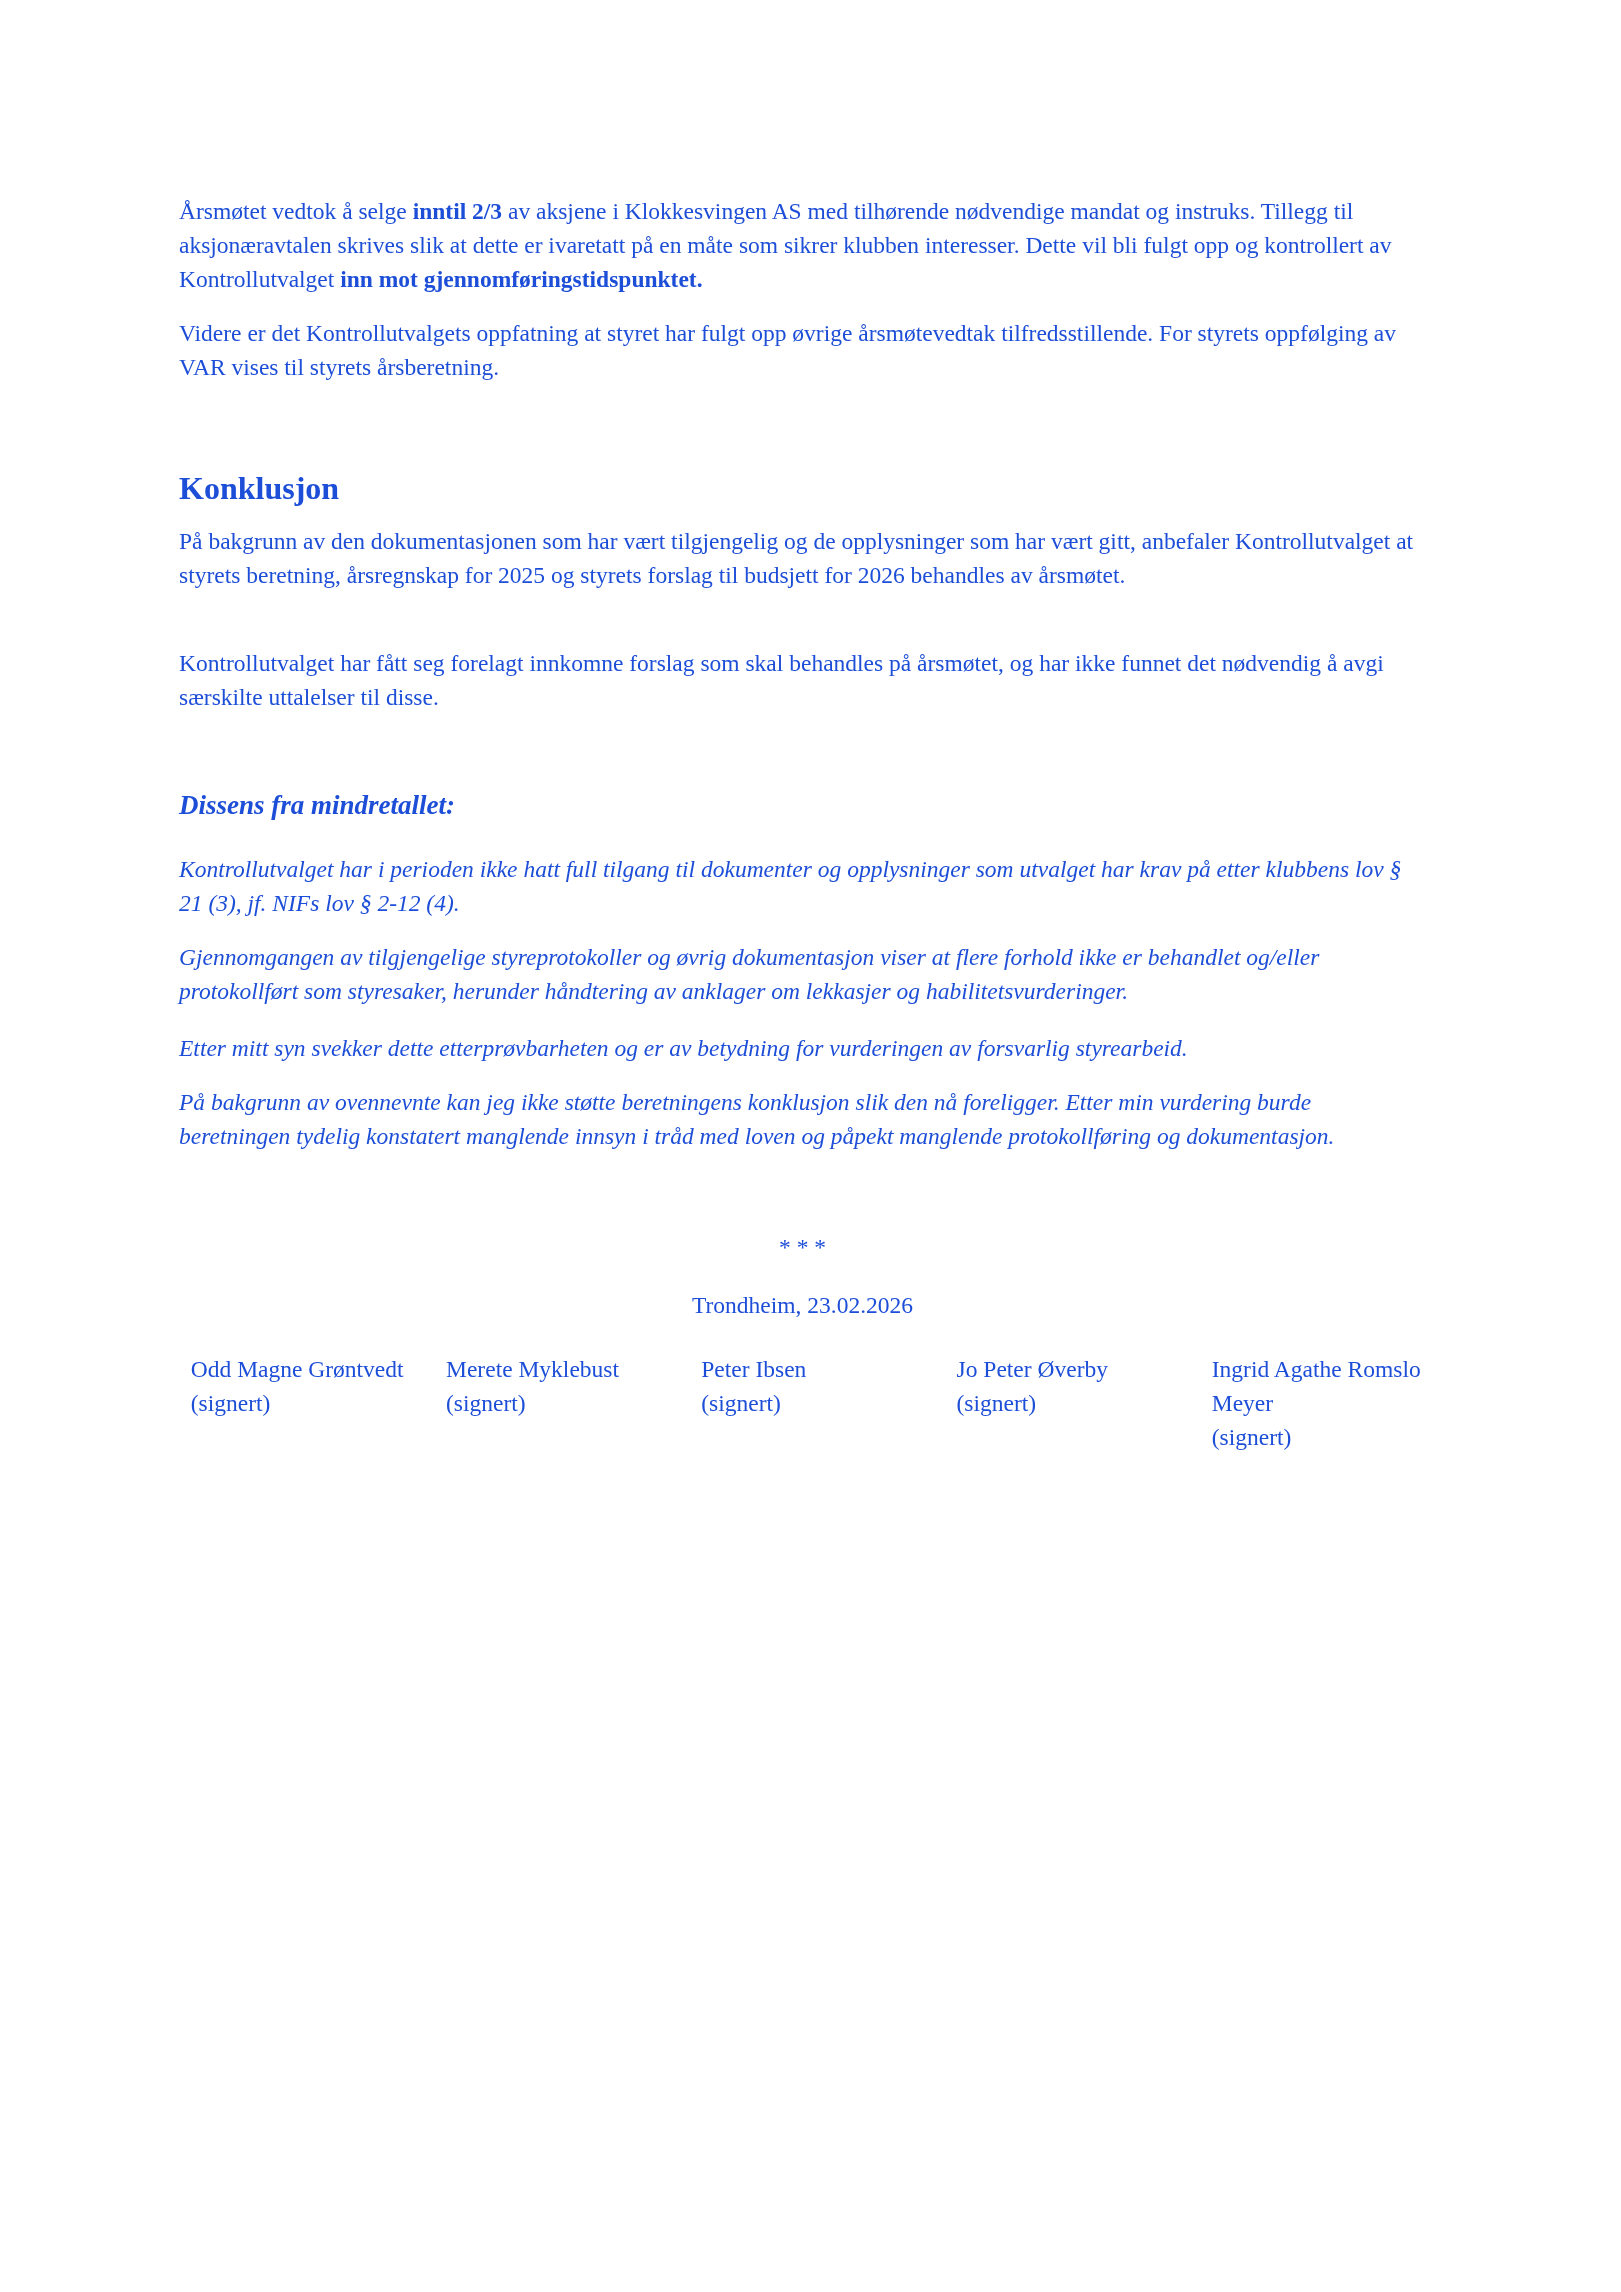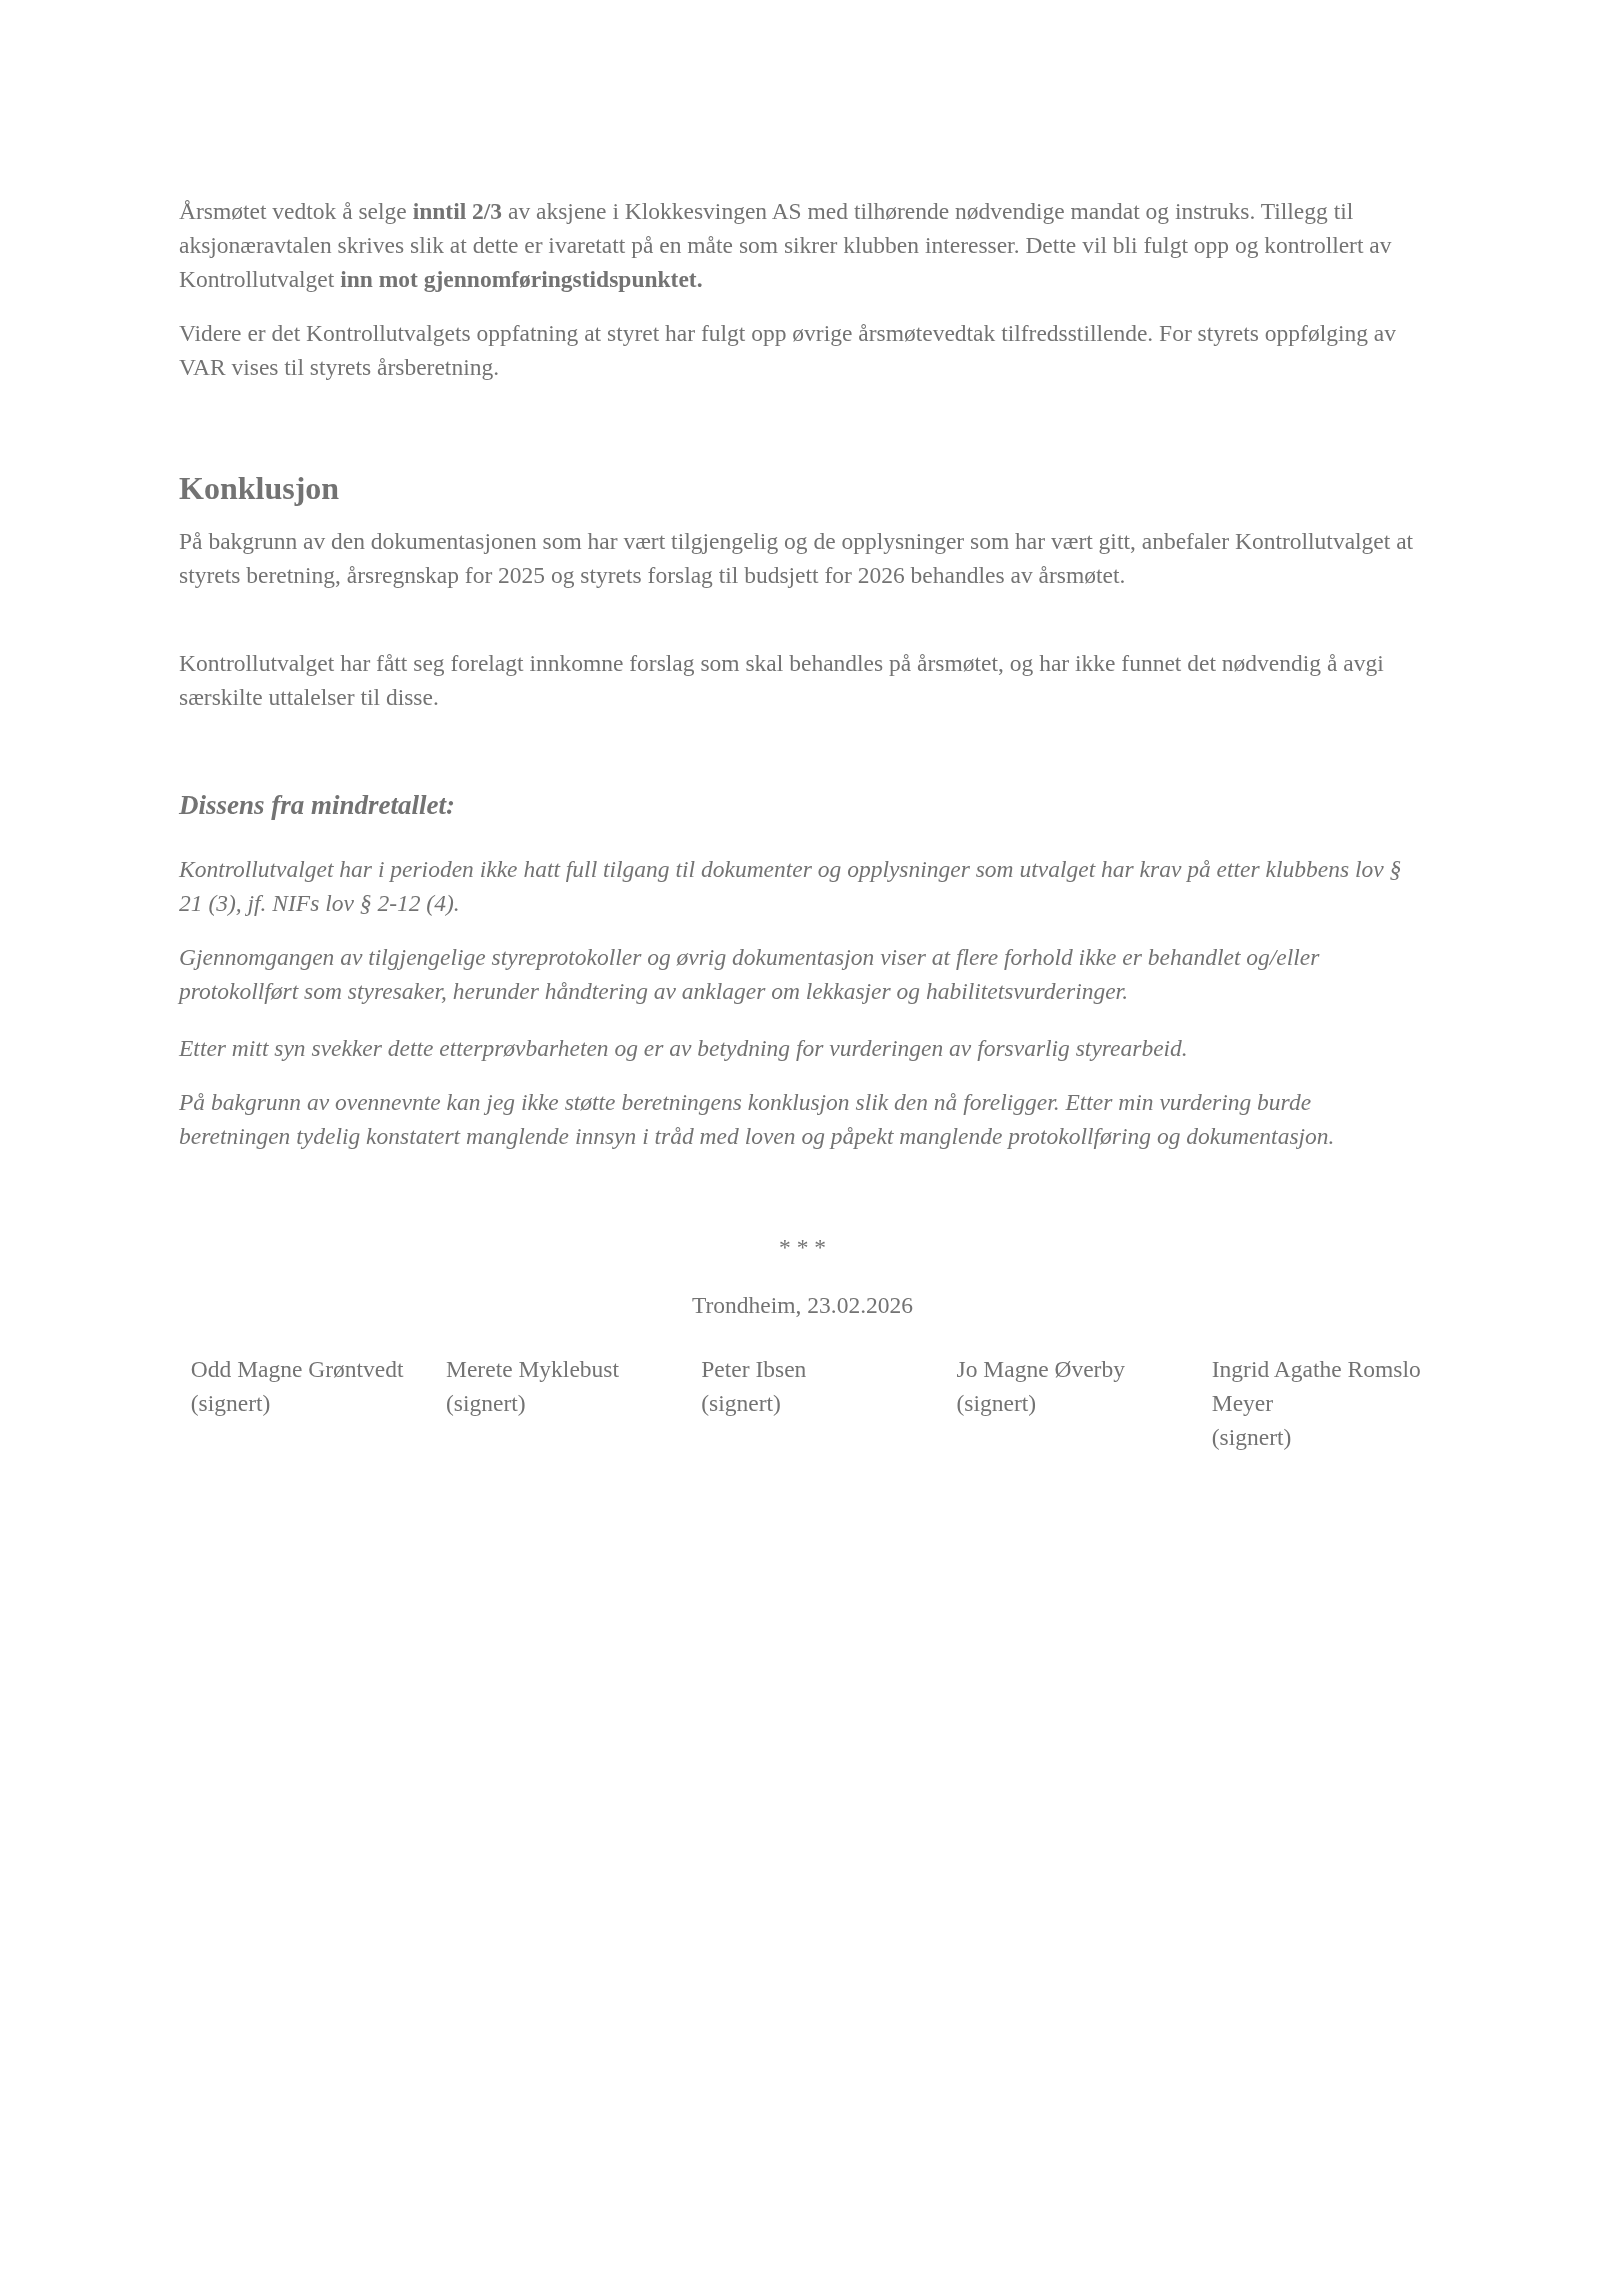--- a/index.html
+++ b/index.html
@@ -8,21 +8,21 @@
     background: #ffffff;
   }
   .page {
     position: relative;
     width: 1621px;
     height: 2293px;
     background: #ffffff;
     font-family: "Liberation Serif", "DejaVu Serif", serif;
     font-size: 23.5px;
     line-height: 34px;
-    color: #737373;
+    color: #1d4ed8;
     overflow: hidden;
   }
   .content {
     position: absolute;
     left: 179px;
     top: 0;
     width: 1247px;
     padding-top: 194px;
   }
   .content p {
@@ -105,21 +105,21 @@
       </div>
       <div class="sig-col">
         <span>Merete Myklebust</span><br>
         <span>(signert)</span>
       </div>
       <div class="sig-col">
         <span>Peter Ibsen</span><br>
         <span>(signert)</span>
       </div>
       <div class="sig-col">
-        <span>Jo Magne Øverby</span><br>
+        <span>Jo Peter Øverby</span><br>
         <span>(signert)</span>
       </div>
       <div class="sig-col">
         <span>Ingrid Agathe Romslo Meyer</span><br>
         <span>(signert)</span>
       </div>
     </div>
 
   </div>
 </div>

